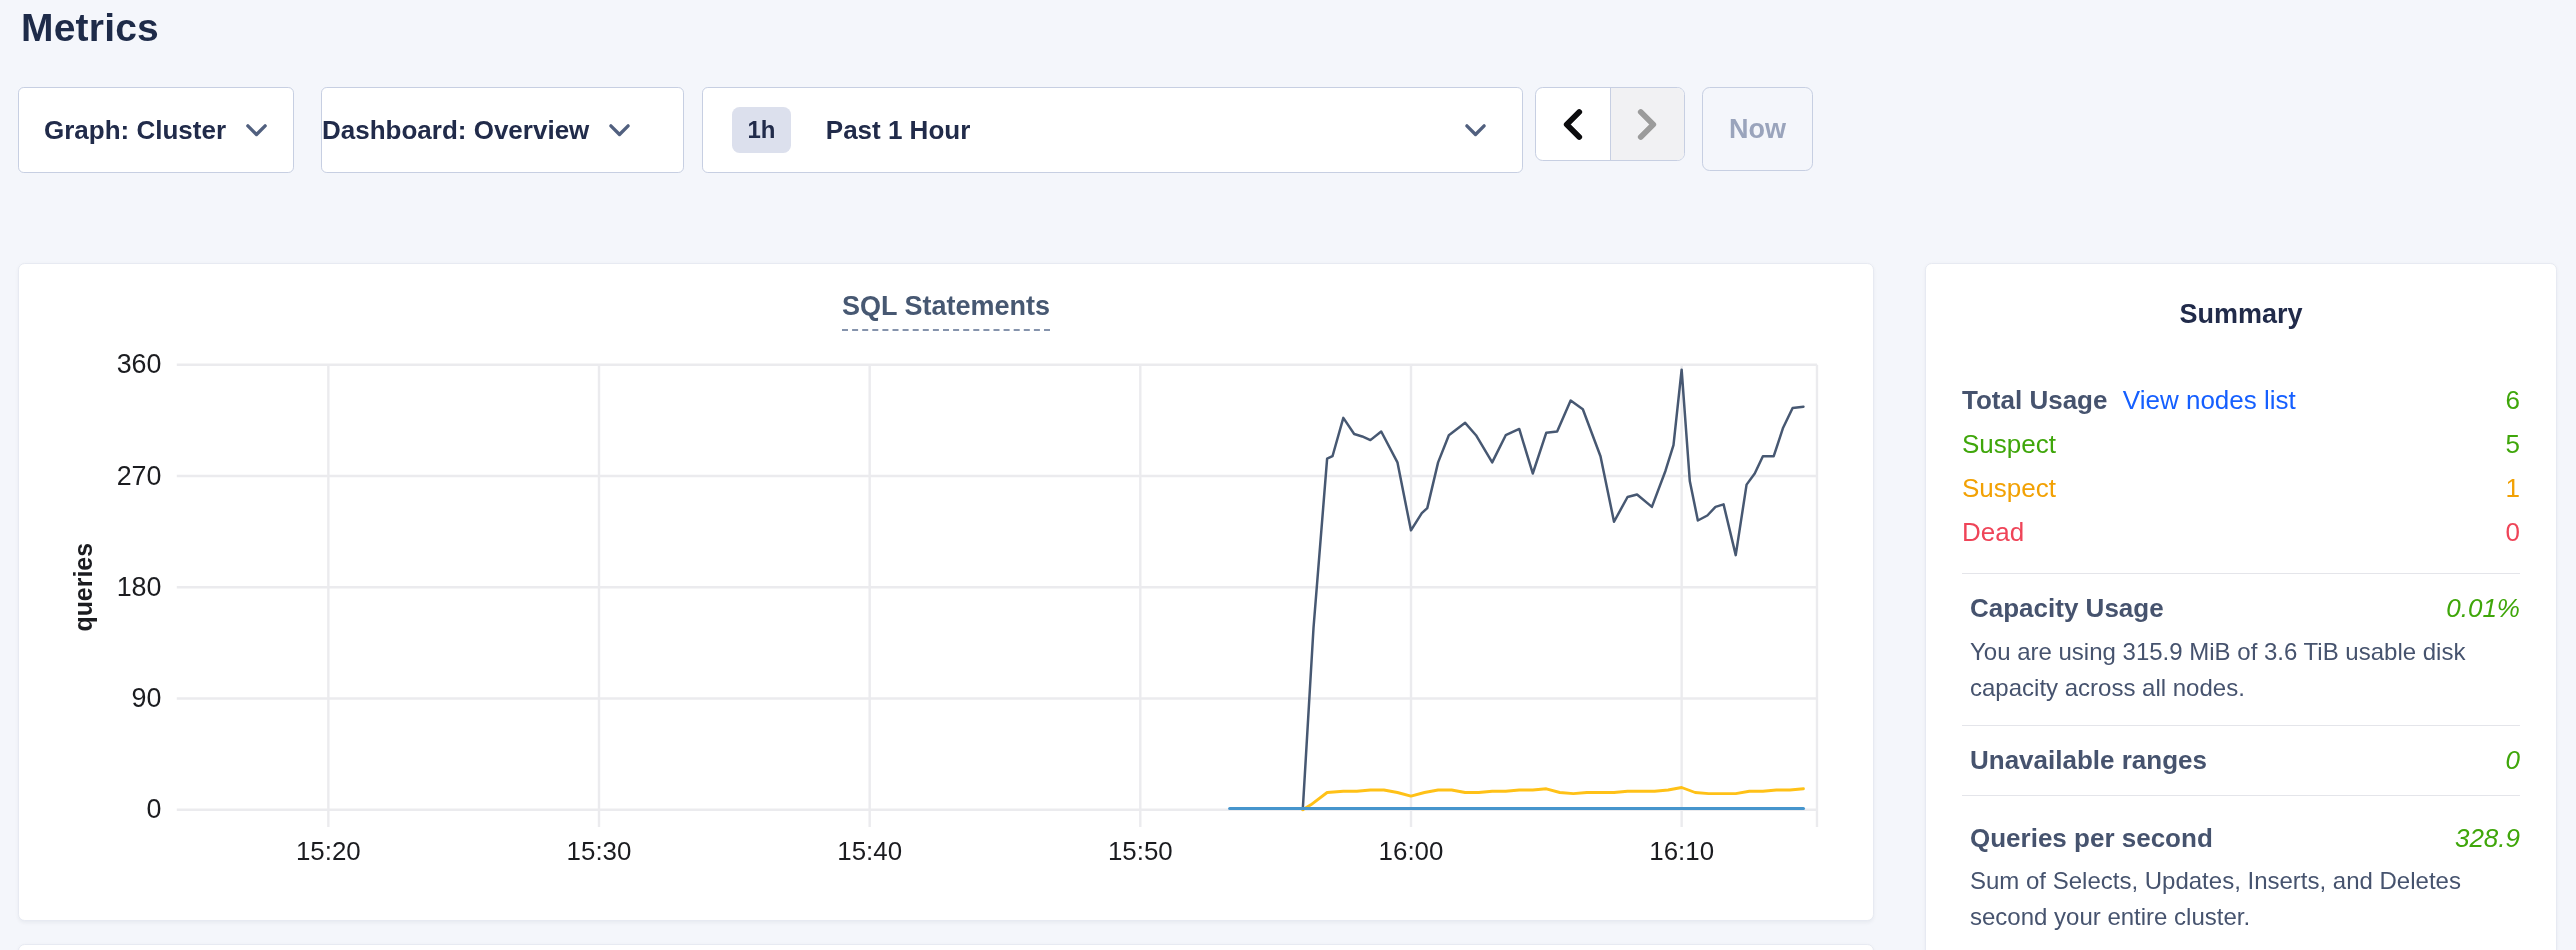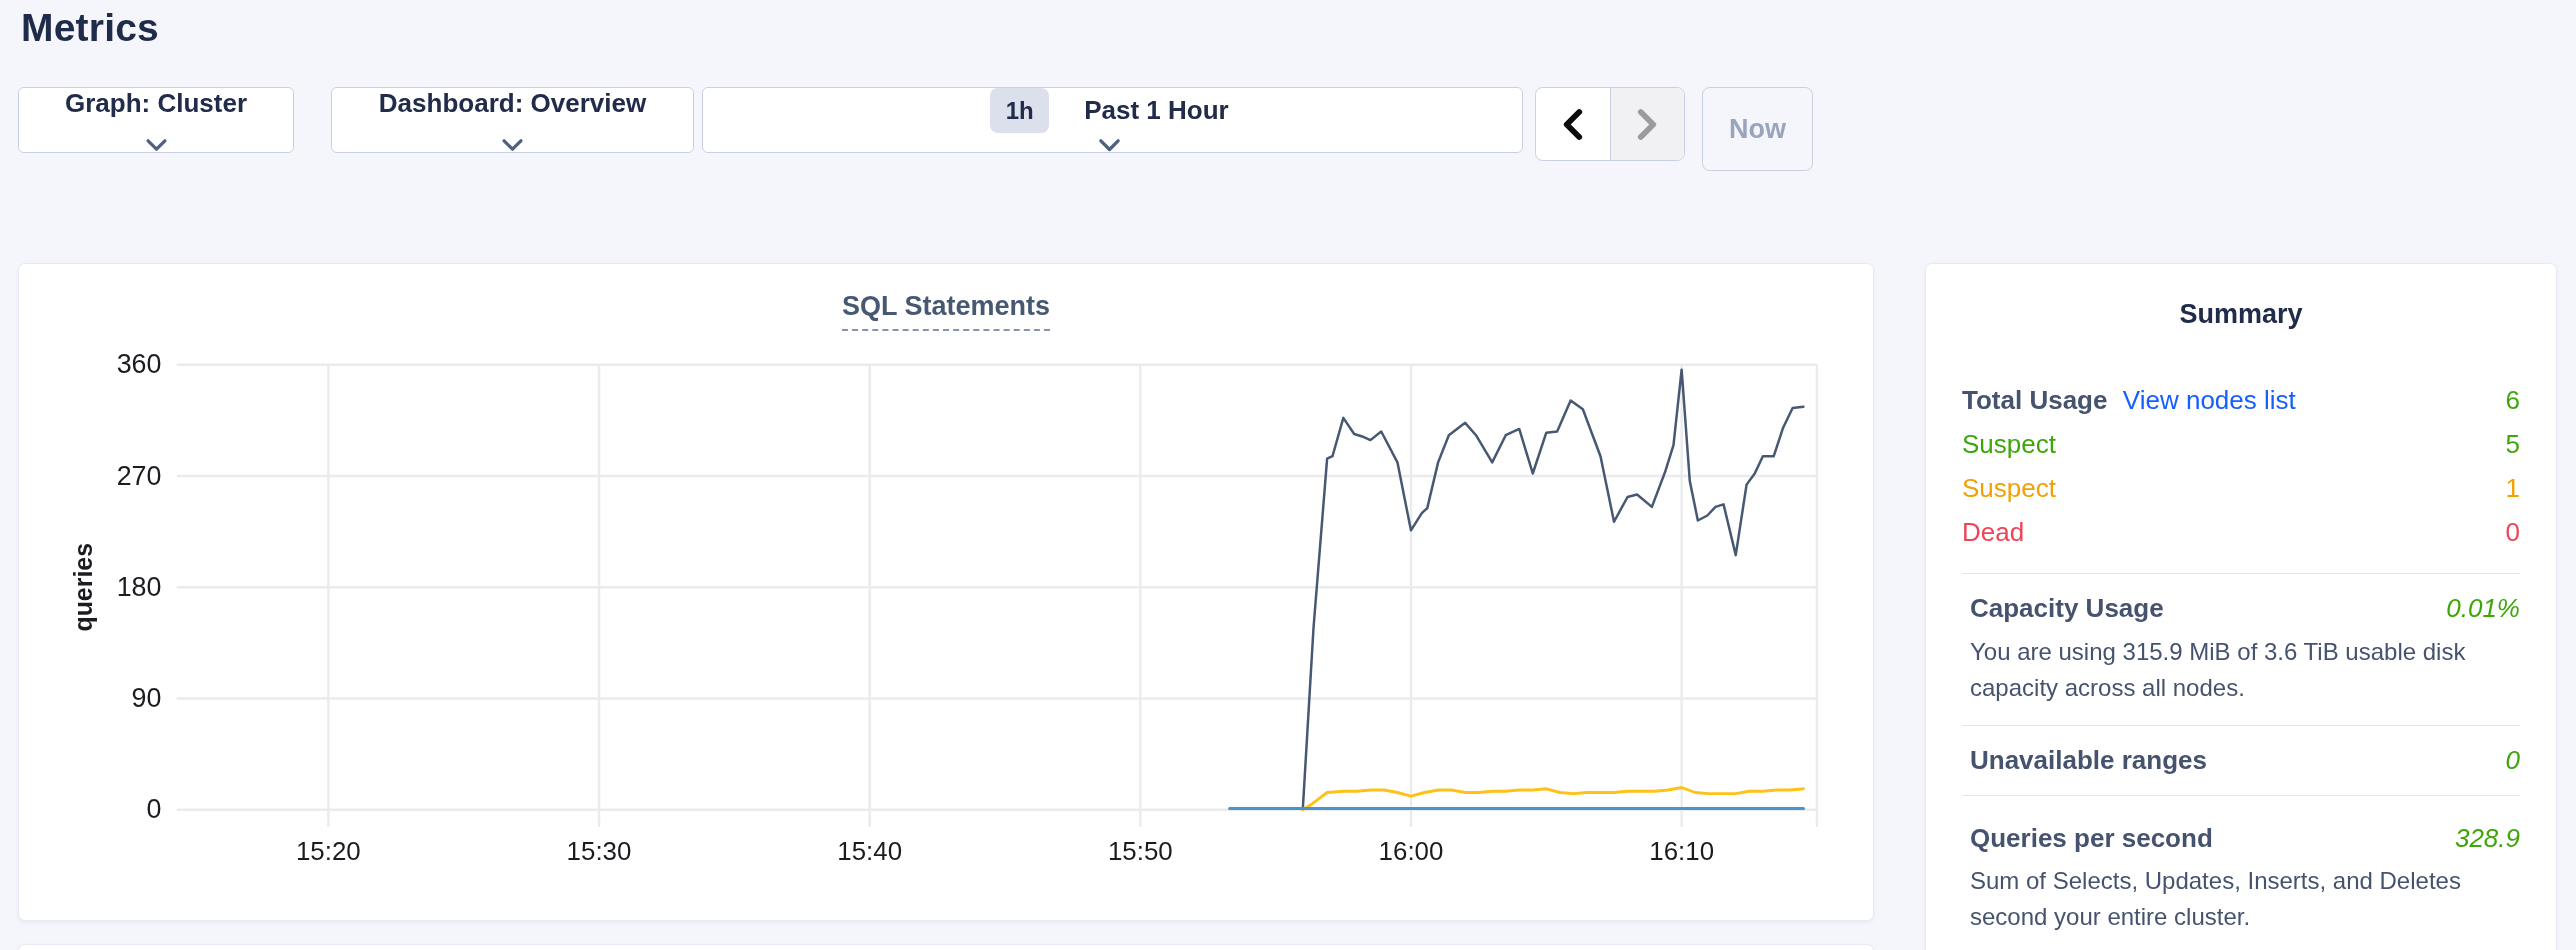--- a/index.html
+++ b/index.html
@@ -10,29 +10,29 @@
     font-family:"Liberation Sans", sans-serif;
     color:#212b4a;
     overflow:hidden;
   }
   .page-title {
     position:absolute; left:21px; top:5.8px;
     font-size:39px; font-weight:600; color:#1e2b49; letter-spacing:0.2px;
   }
   
   .ctrl {
-    position:absolute; top:87px; height:66px;
+    position:absolute; top:87px; height:86px;
     background:#ffffff; border:1.9px solid #c7cfe2; border-radius:5.8px;
-    display:flex; align-items:center; cursor:pointer;flex-direction:column;
+    display:flex; align-items:center; cursor:pointer;
   }
   .dd-label { font-size:26px; font-weight:700; color:#212b4a; }
   .chev { width:23px; height:14.4px; }
   .chev polyline { fill:none; stroke:#51607f; stroke-width:3.5; stroke-linecap:round; stroke-linejoin:round; }
   #dd-graph { left:18px; width:276px; justify-content:center; gap:19px; }
-  #dd-dashboard { left:321px; width:363px; justify-content:space-between; gap:19px;margin-left:10px; }
+  #dd-dashboard { left:321px; width:363px; justify-content:flex-start; gap:19px; }
   #time-picker { left:702px; width:821px; padding:0 35px 0 29px; justify-content:space-between; }
   .tp-left { display:flex; align-items:center; gap:35px; }
   .tp-badge {
     background:#dce0ed; color:#212b4a; font-size:24px; font-weight:700;
     padding:8.6px 15.4px; border-radius:7.7px;
   }
   .tp-label { font-size:26px; font-weight:600; color:#212b4a; }
   .arrow-group {
     position:absolute; top:87px; left:1535px; width:150px; height:74px;
     border:1.9px solid #c7cfe2; border-radius:7.7px; overflow:hidden;

